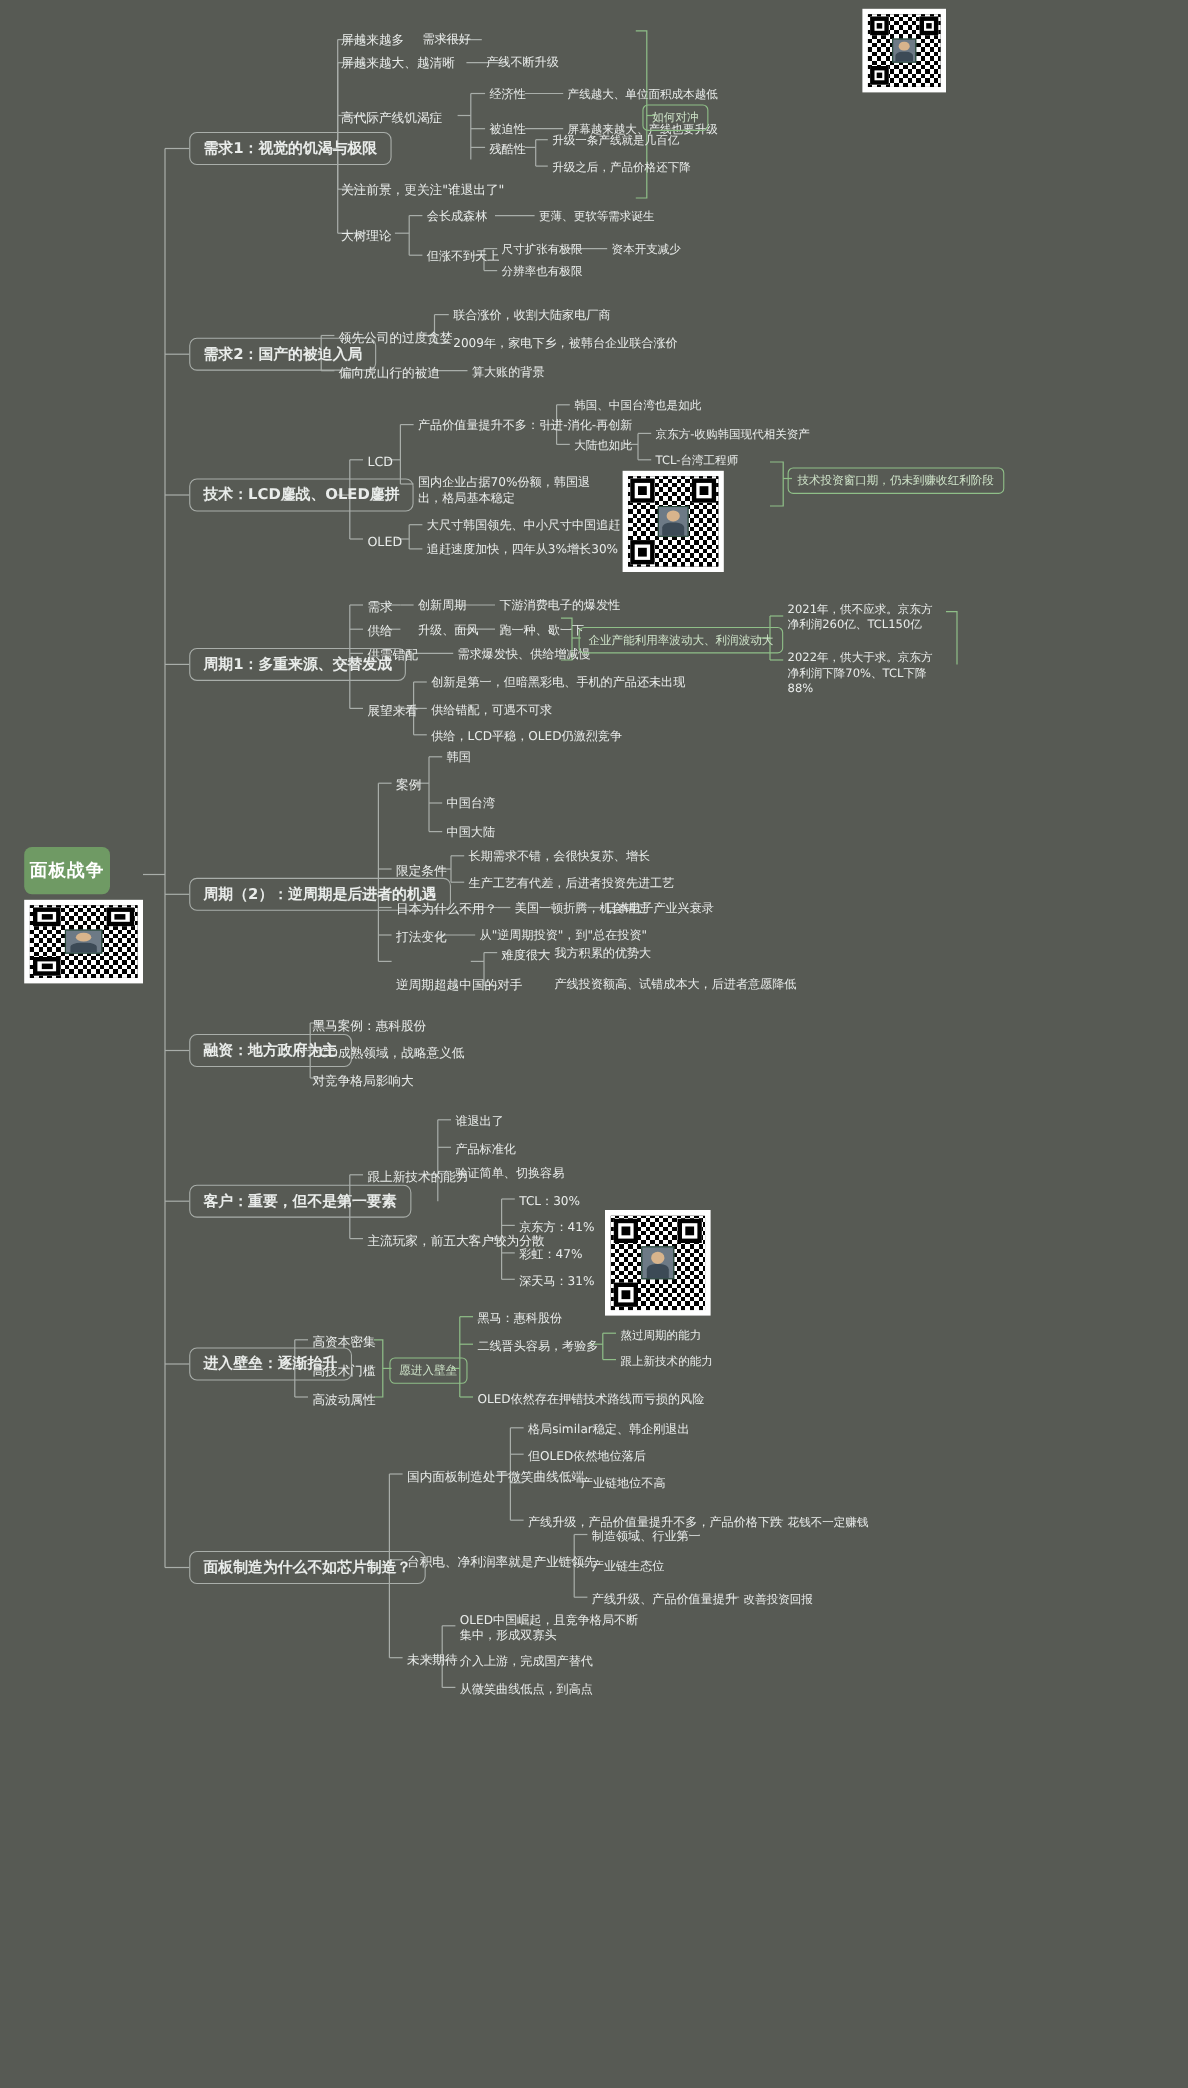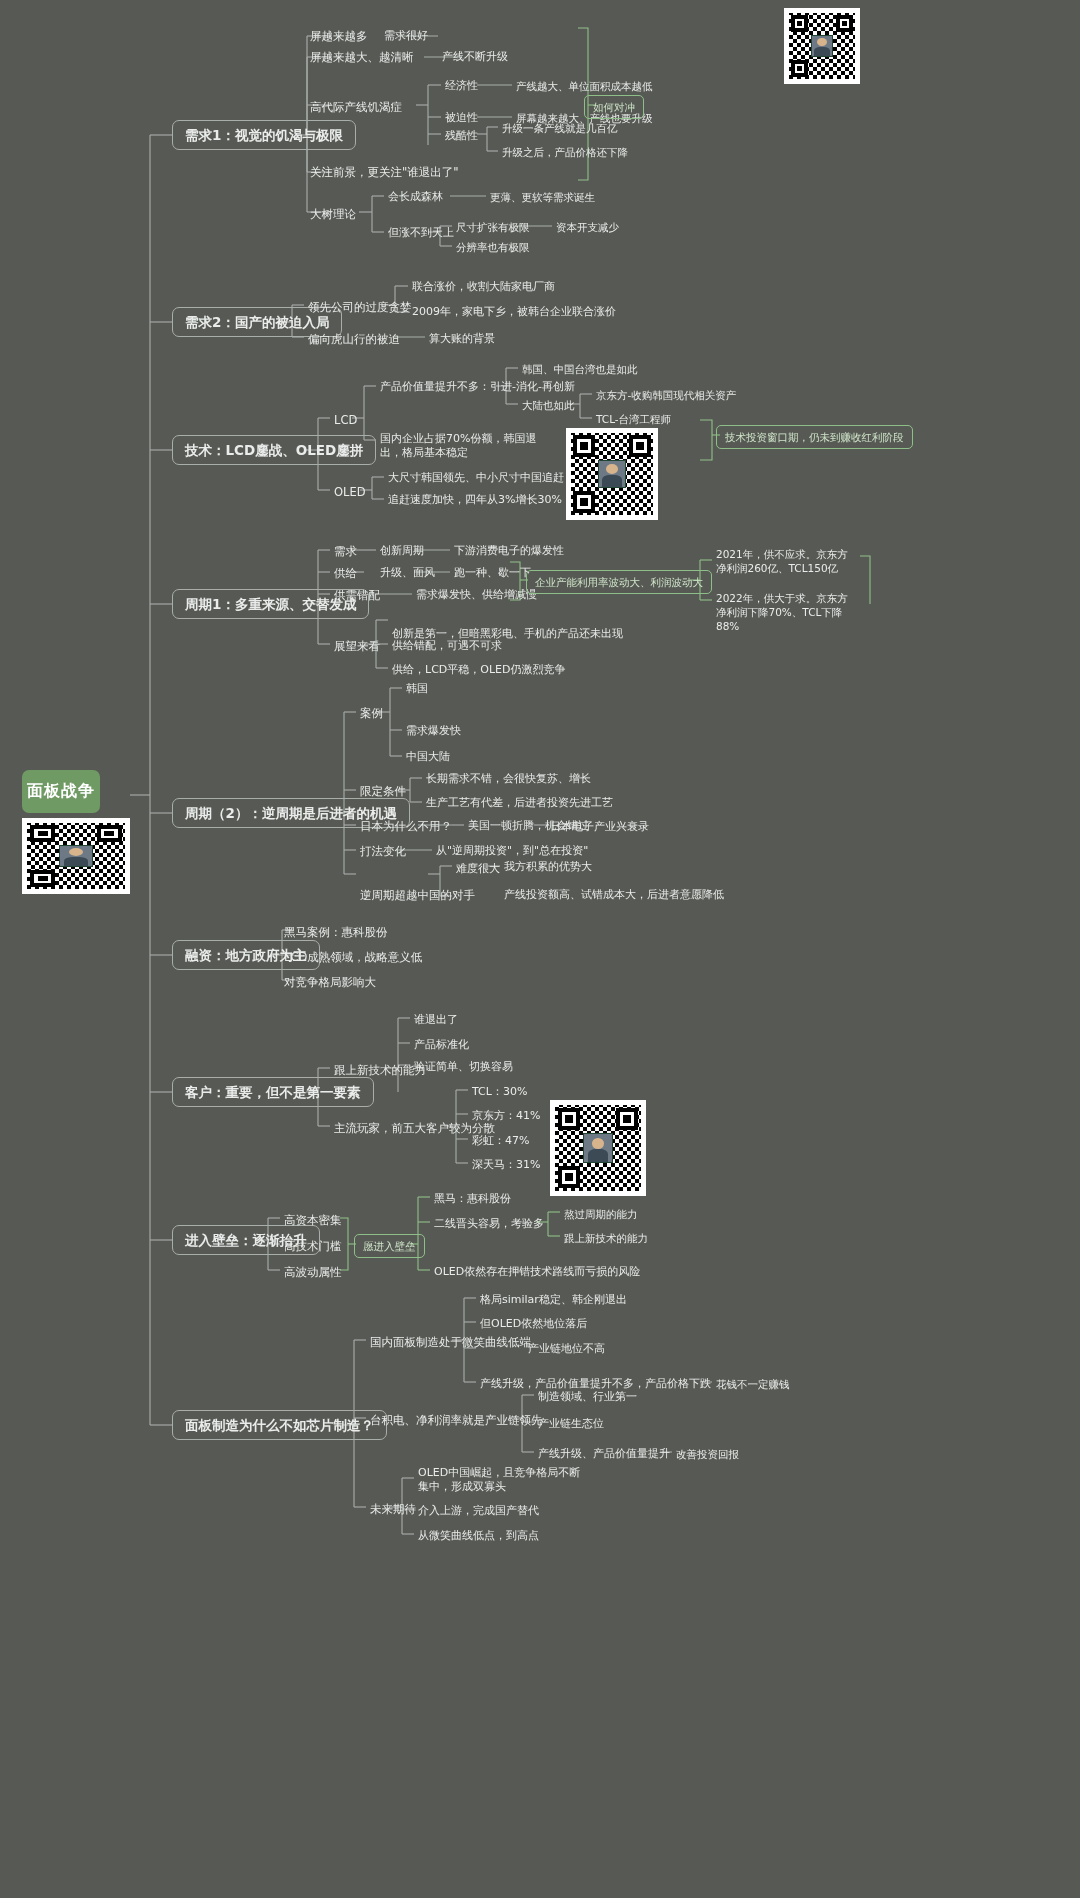--- a/index.html
+++ b/index.html
@@ -405,32 +405,32 @@
   <div class="node lvl1" style="left:172px; top:589px;">周期1：多重来源、交替发成</div>
   <div class="node lvl2" style="left:330px; top:542px;">需求</div>
   <div class="node lvl3" style="left:376px; top:542px;">创新周期</div>
   <div class="node lvl3" style="left:450px; top:542px;">下游消费电子的爆发性</div>
   <div class="node lvl2" style="left:330px; top:564px;">供给</div>
   <div class="node lvl3" style="left:376px; top:564px;">升级、面风</div>
   <div class="node lvl3" style="left:450px; top:564px;">跑一种、歇一下</div>
   <div class="node lvl2" style="left:330px; top:586px;">供需错配</div>
   <div class="node lvl3" style="left:412px; top:586px;">需求爆发快、供给增减慢</div>
   <div class="node lvl2" style="left:330px; top:637px;">展望来看</div>
-  <div class="node lvl3" style="left:388px; top:612px;margin-top:13px;">创新是第一，但暗黑彩电、手机的产品还未出现</div>
+  <div class="node lvl3" style="left:388px; top:612px;">创新是第一，但暗黑彩电、手机的产品还未出现</div>
   <div class="node lvl3" style="left:388px; top:637px;">供给错配，可遇不可求</div>
   <div class="node lvl3" style="left:388px; top:661px;">供给，LCD平稳，OLED仍激烈竞争</div>
 
   <div class="node green" style="left:526px; top:570px;">企业产能利用率波动大、利润波动大</div>
   <div class="node lvl4" style="left:712px; top:545px; white-space:normal; width:150px;">2021年，供不应求。京东方净利润260亿、TCL150亿</div>
   <div class="node lvl4" style="left:712px; top:589px; white-space:normal; width:150px;">2022年，供大于求。京东方净利润下降70%、TCL下降88%</div>
 
   <div class="node lvl1" style="left:172px; top:798px;">周期（2）：逆周期是后进者的机遇</div>
   <div class="node lvl2" style="left:356px; top:704px;">案例</div>
   <div class="node lvl3" style="left:402px; top:680px;">韩国</div>
-  <div class="node lvl3" style="left:402px; top:722px;">需求爆发快</div>
+  <div class="node lvl3" style="left:402px; top:722px;">中国台湾</div>
   <div class="node lvl3" style="left:402px; top:748px;">中国大陆</div>
   <div class="node lvl2" style="left:356px; top:782px;">限定条件</div>
   <div class="node lvl3" style="left:422px; top:770px;">长期需求不错，会很快复苏、增长</div>
   <div class="node lvl3" style="left:422px; top:794px;">生产工艺有代差，后进者投资先进工艺</div>
   <div class="node lvl2" style="left:356px; top:817px;">日本为什么不用？</div>
   <div class="node lvl3" style="left:464px; top:817px;">美国一顿折腾，机会错过</div>
   <div class="node lvl3" style="left:546px; top:817px;font-family:Liberation Serif, serif;">日本电子产业兴衰录</div>
   <div class="node lvl2" style="left:356px; top:842px;">打法变化</div>
   <div class="node lvl3" style="left:432px; top:842px;">从"逆周期投资"，到"总在投资"</div>
   <div class="node lvl2" style="left:356px; top:866px;margin-top:20px;">逆周期超越中国的对手</div>

